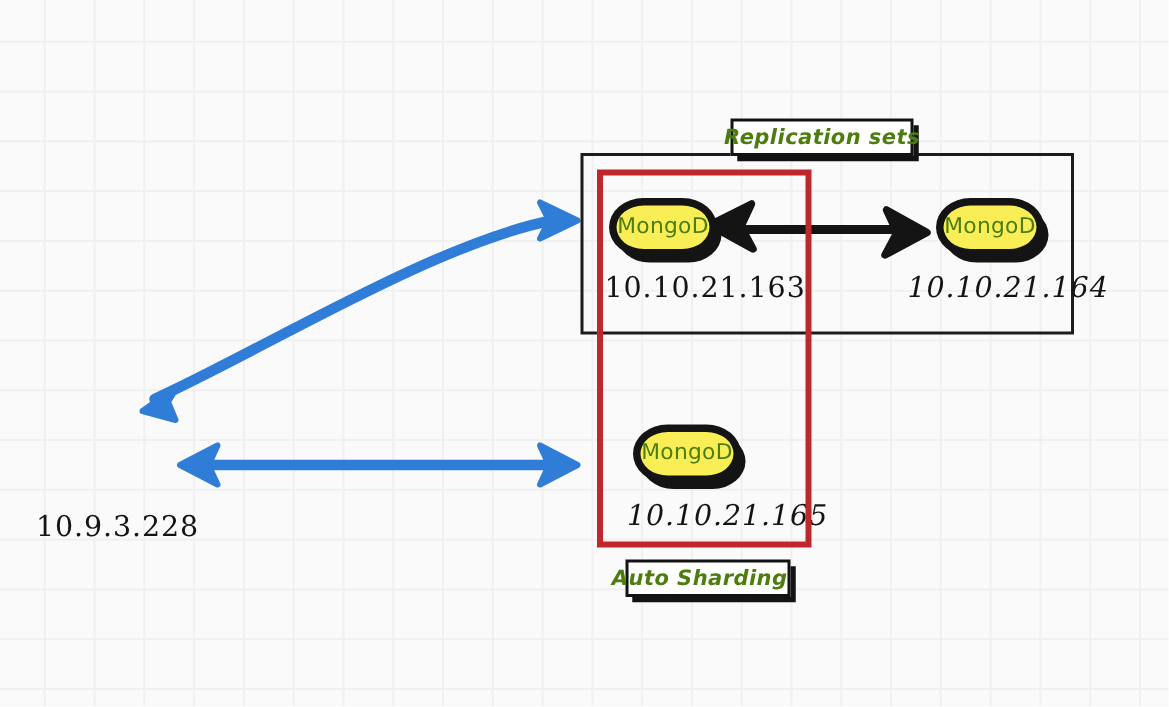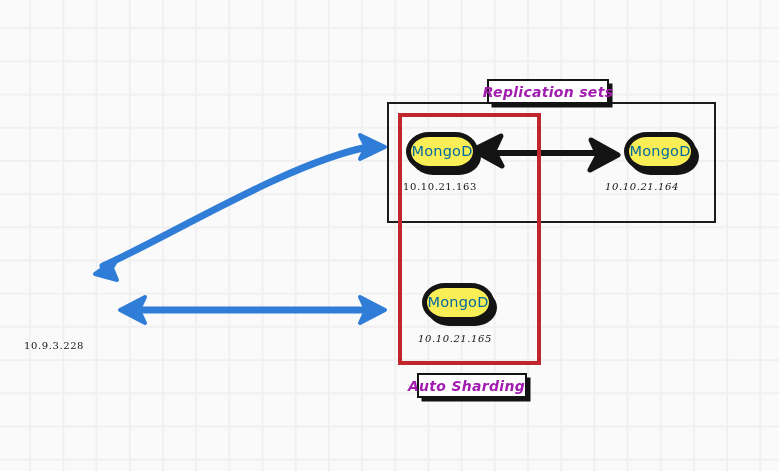--- a/index.html
+++ b/index.html
@@ -32,38 +32,38 @@
     box-sizing: border-box;
     display: flex;
     flex-direction: column;
     align-items: center;
     justify-content: center;
     background: #f9ee55;
     border: 5px solid #141414;
     border-radius: 26px / 22px;
     box-shadow: 4px 5px 0 -1px #141414;
     font-family: "DejaVu Sans", sans-serif;
-    color: #0369a1;
+    color: #4d7c0f;
     letter-spacing: 0.2px;
     z-index: 4;
   }
   .node .nline {
     font-size: 14px;
     line-height: 19px;
     white-space: nowrap;
     font-weight: 500;
   }
   .node.single .nline { font-size: 14.5px; }
   .node.wide { border-radius: 18px / 18px; }
 
   
   .ip {
     position: absolute;
     font-family: "DejaVu Serif", serif;
-    font-size: 10px;
+    font-size: 19px;
     letter-spacing: 0.6px;
     color: #141414;
     white-space: nowrap;
     z-index: 5;
   }
 
   
   .plaque {
     position: absolute;
     box-sizing: border-box;
@@ -74,21 +74,21 @@
     align-items: center;
     justify-content: center;
     z-index: 7;
   }
   .plaque span {
     font-family: "DejaVu Sans", sans-serif;
     font-style: italic;
     font-weight: 700;
     font-size: 14px;
     letter-spacing: 0.3px;
-    color: #a21caf;
+    color: #4d7c0f;
     white-space: nowrap;
   }
 
   
   .frame {
     position: absolute;
     box-sizing: border-box;
     background: transparent;
   }
   .frame.black { border: 2.5px solid #1c1c1c; z-index: 2; }

